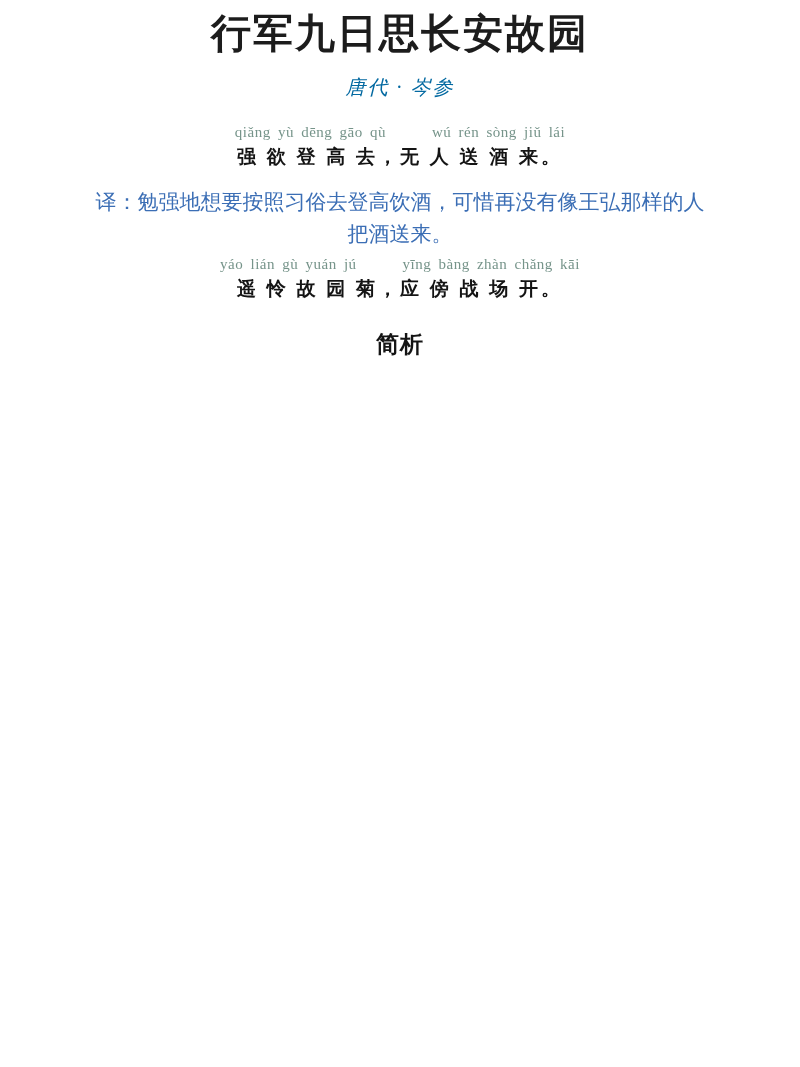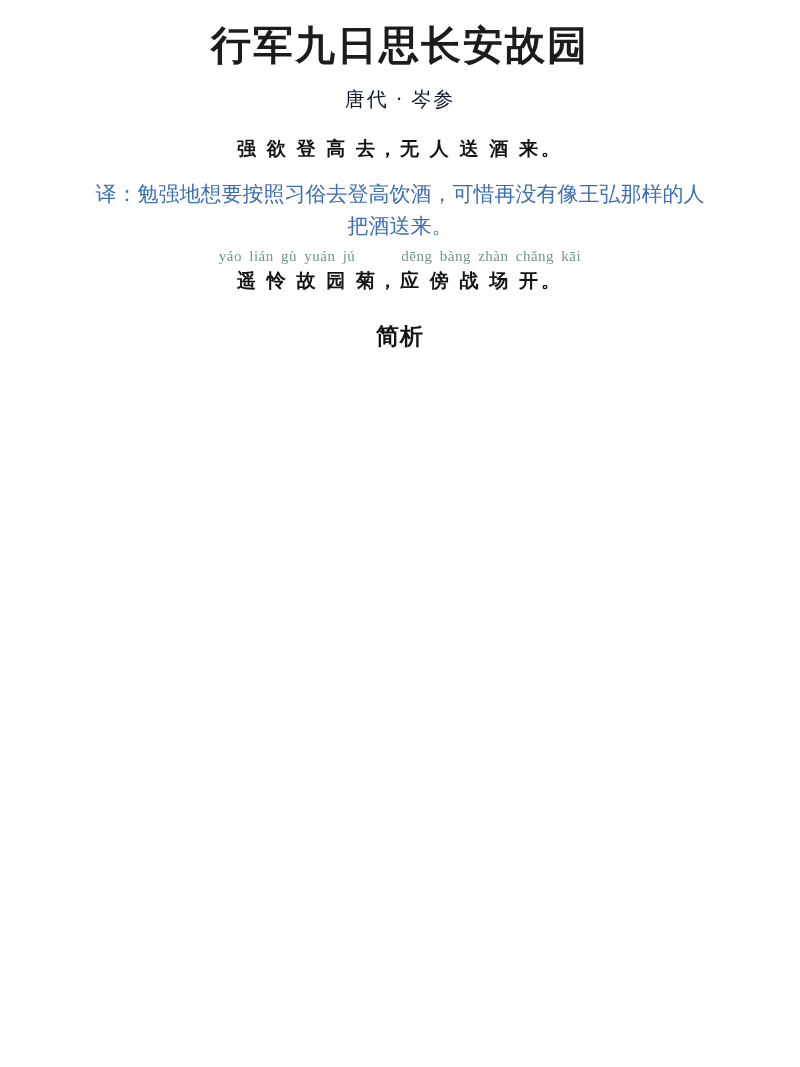--- a/index.html
+++ b/index.html
@@ -17,34 +17,35 @@
     background:var(--background);
     font-family:"Liberation Serif","DejaVu Serif",serif;
     color:var(--text-primary);
     overflow:hidden;
   }
   .content{
     width:628px;
     margin:0 auto;
   }
   .title{
-    padding-top:22px;
+    padding-top:10px;
     font-size:40px;
     line-height:1.2;
     font-weight:700;
     text-align:center;
     letter-spacing:2px;
     color:var(--text-primary);
   }
   .author{
     margin-top:16px;
     font-size:20px;
     text-align:center;
     letter-spacing:2px;
-    color:#0f172a;
+    color:#0369a1;
+    font-style:italic;
   }
   .couplet{margin-top:23px;}
   .couplet.second{margin-top:6px;}
   .pinyin{
     display:flex;
     justify-content:center;
     gap:46px;
     font-size:15px;
     letter-spacing:0.5px;
     word-spacing:3px;
@@ -88,28 +89,32 @@
 <body>
 
 <div class="page">
   <div class="content">
 
     <h1 class="title">行军九日思长安故园</h1>
 
     <div class="author">唐代 · 岑参</div>
 
     <section class="couplet">
+      <div class="pinyin">
+        <span>qiǎng yù dēng gāo qù</span>
+        <span>wú rén sòng jiǔ lái</span>
+      </div>
       <div class="verse">强 欲 登 高 去，无 人 送 酒 来。</div>
       <div class="translation">译：勉强地想要按照习俗去登高饮酒，可惜再没有像王弘那样的人把酒送来。</div>
     </section>
 
     <section class="couplet second">
       <div class="pinyin">
         <span>yáo lián gù yuán jú</span>
-        <span>dēng bàng zhàn chǎng kāi</span>
+        <span>yīng bàng zhàn chǎng kāi</span>
       </div>
       <div class="verse">遥 怜 故 园 菊，应 傍 战 场 开。</div>
     </section>
 
     <h2 class="analysis-heading">简析</h2>
 
 
   </div>
 </div>
 

